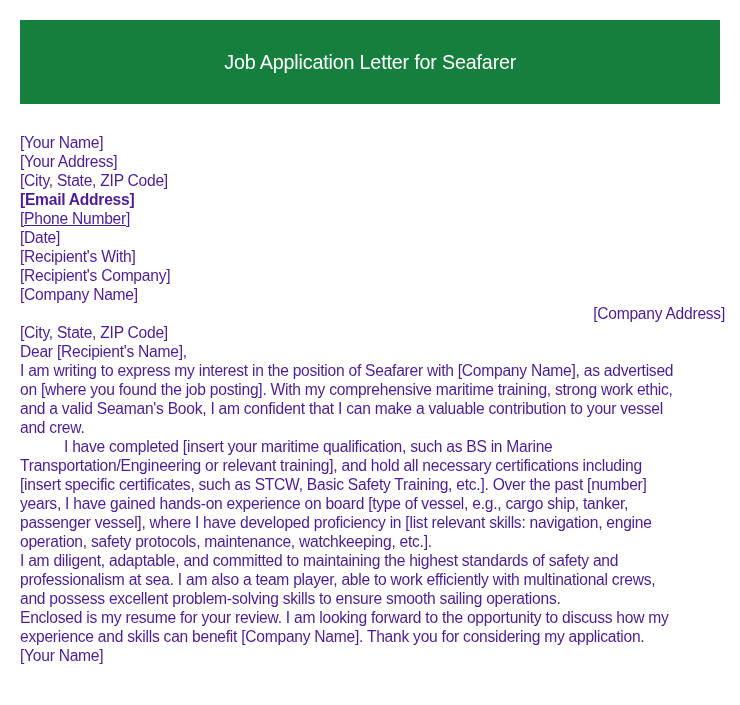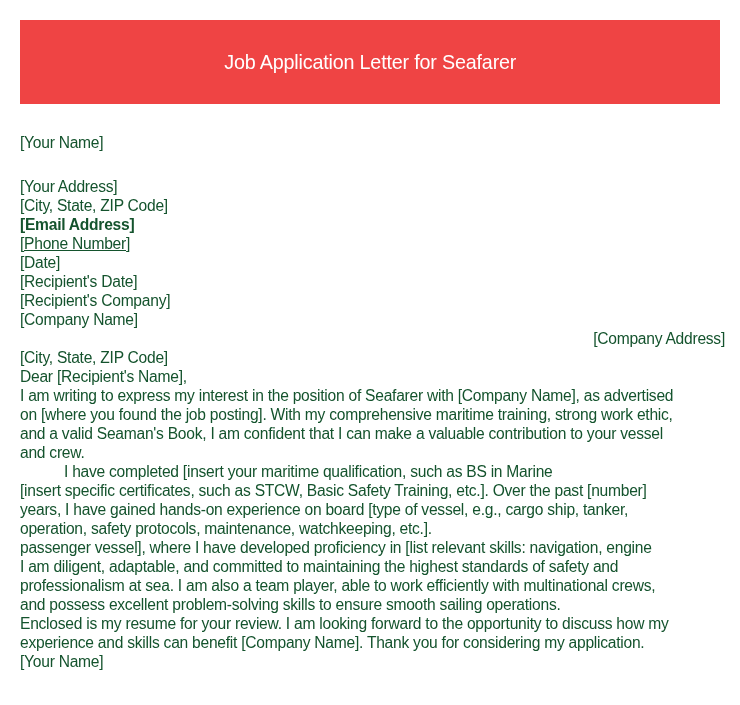--- a/index.html
+++ b/index.html
@@ -13,85 +13,86 @@
       position: relative;
       overflow: hidden;
       font-family: "Liberation Sans", "DejaVu Sans", sans-serif;
     }
     .header {
       position: absolute;
       left: 20px;
       top: 20px;
       width: 700px;
       height: 84px;
-      background: #ef4444;
+      background: #15803d;
       display: flex;
       align-items: center;
       justify-content: center;
     }
     .header-title {
       color: #ffffff;
       font-size: 21px;
       font-family: "Liberation Sans", "DejaVu Sans", sans-serif;
       letter-spacing: -0.2px;
       transform: scaleX(0.94);
     }
     .letter {
       position: absolute;
       left: 20px;
       top: 133px;
       width: 705px;
-      color: #14532d;
+      color: #4c1d95;
       font-size: 15.6px;
       line-height: 19px;
       letter-spacing: -0.25px;
     }
     .line {
       display: block;
       white-space: nowrap;
     }
   </style>
 </head>
 <body>
 
 <div class="header">
   <span class="header-title">Job Application Letter for Seafarer</span>
 </div>
 
 <div class="letter">
   <div>
     <span class="line" style="display: block;">[Your Name]</span>
-    <span class="line" style="display: block; margin-top: 25px;">[Your Address]</span>
+    <span class="line" style="display: block;">[Your Address]</span>
     <span class="line" style="display: block;">[City, State, ZIP Code]</span>
     <span class="line" style="display: block; font-weight: bold;">[Email Address]</span>
     <span class="line" style="display: block; text-decoration: underline;">[Phone Number]</span>
   </div>
   <span class="line" style="display: block;">[Date]</span>
   <div>
-    <span class="line" style="display: block;">[Recipient's Date]</span>
+    <span class="line" style="display: block;">[Recipient's With]</span>
     <span class="line" style="display: block;">[Recipient's Company]</span>
     <span class="line" style="display: block;">[Company Name]</span>
     <span class="line" style="display: block; text-align: right;">[Company Address]</span>
     <span class="line" style="display: block;">[City, State, ZIP Code]</span>
   </div>
   <span class="line" style="display: block;">Dear [Recipient's Name],</span>
 
   <div>
     <span class="line" style="display: block;">I am writing to express my interest in the position of Seafarer with [Company Name], as advertised</span>
     <span class="line" style="display: block;">on [where you found the job posting]. With my comprehensive maritime training, strong work ethic,</span>
     <span class="line" style="display: block;">and a valid Seaman's Book, I am confident that I can make a valuable contribution to your vessel</span>
     <span class="line" style="display: block;">and crew.</span>
   </div>
 
   <div>
     <span class="line" style="display: block; margin-left: 44px;">I have completed [insert your maritime qualification, such as BS in Marine</span>
+    <span class="line" style="display: block;">Transportation/Engineering or relevant training], and hold all necessary certifications including</span>
     <span class="line" style="display: block;">[insert specific certificates, such as STCW, Basic Safety Training, etc.]. Over the past [number]</span>
     <span class="line" style="display: block;">years, I have gained hands-on experience on board [type of vessel, e.g., cargo ship, tanker,</span>
+    <span class="line" style="display: block;">passenger vessel], where I have developed proficiency in [list relevant skills: navigation, engine</span>
     <span class="line" style="display: block;">operation, safety protocols, maintenance, watchkeeping, etc.].</span>
-    <span class="line" style="display: block;">passenger vessel], where I have developed proficiency in [list relevant skills: navigation, engine</span>
   </div>
 
   <div>
     <span class="line" style="display: block;">I am diligent, adaptable, and committed to maintaining the highest standards of safety and</span>
     <span class="line" style="display: block;">professionalism at sea. I am also a team player, able to work efficiently with multinational crews,</span>
     <span class="line" style="display: block;">and possess excellent problem-solving skills to ensure smooth sailing operations.</span>
   </div>
 
   <div>
     <span class="line" style="display: block;">Enclosed is my resume for your review. I am looking forward to the opportunity to discuss how my</span>

